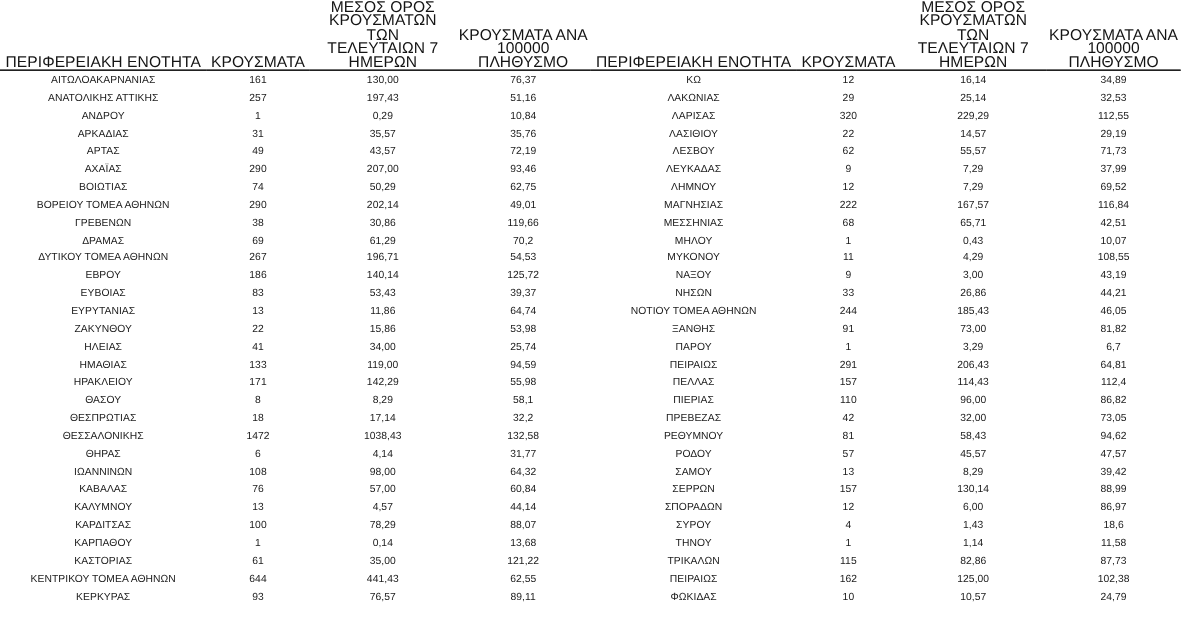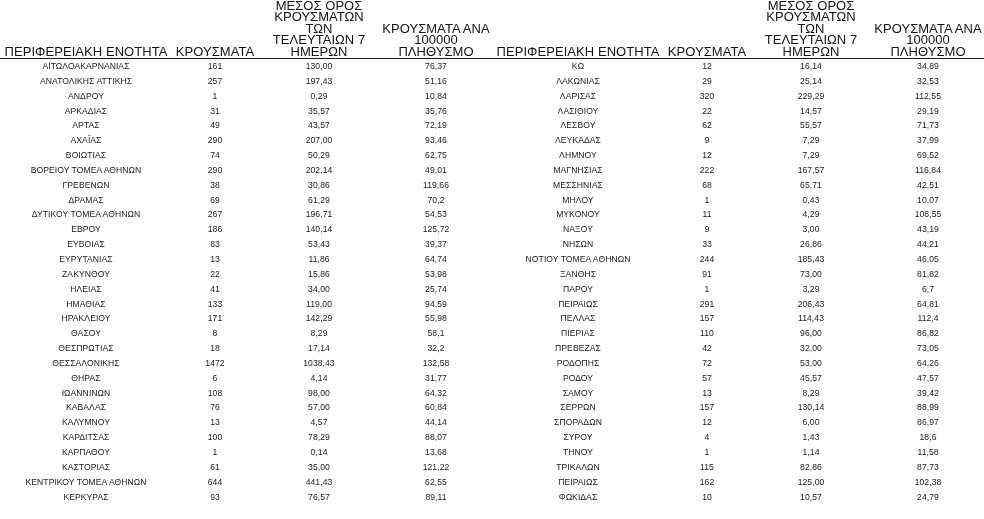--- a/index.html
+++ b/index.html
@@ -428,24 +428,24 @@
             <td>96,00</td>
             <td>86,82</td>
           </tr>
           <tr>
             <td>ΠΡΕΒΕΖΑΣ</td>
             <td>42</td>
             <td>32,00</td>
             <td>73,05</td>
           </tr>
           <tr>
-            <td>ΡΟΔΟΠΗΣ</td>
-            <td>72</td>
-            <td>53,00</td>
-            <td>64,26</td>
+            <td>ΡΕΘΥΜΝΟΥ</td>
+            <td>81</td>
+            <td>58,43</td>
+            <td>94,62</td>
           </tr>
           <tr>
             <td>ΡΟΔΟΥ</td>
             <td>57</td>
             <td>45,57</td>
             <td>47,57</td>
           </tr>
           <tr>
             <td>ΣΑΜΟΥ</td>
             <td>13</td>

